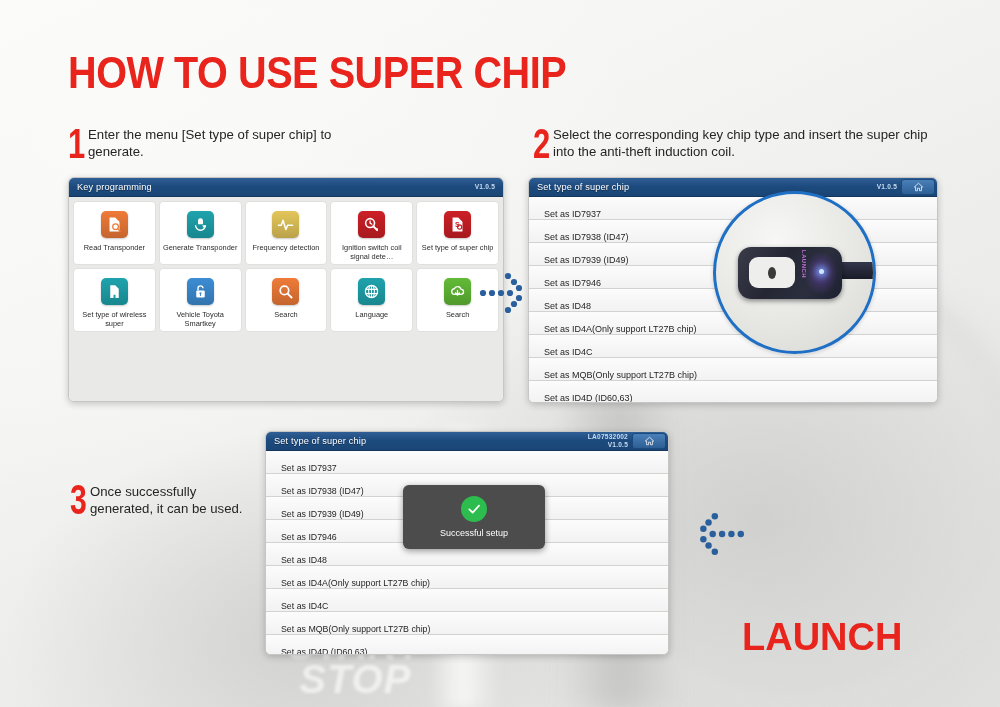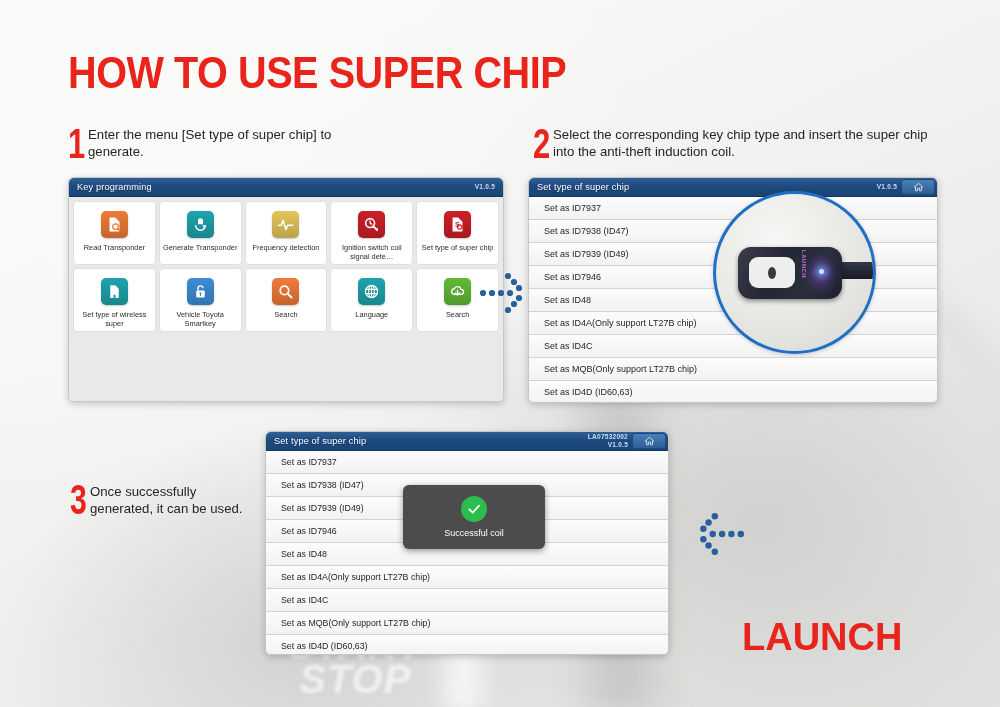--- a/index.html
+++ b/index.html
@@ -178,21 +178,21 @@
   }
 
   
   #tablet2 { left: 528px; top: 177px; width: 410px; height: 226px; }
   #tablet3 { left: 265px; top: 431px; width: 404px; height: 224px; }
 
   .list { background: #f6f6f6; }
   .list-row {
     height: 23px;
     display: flex;
-    align-items: center;
+    align-items: flex-end;
     padding-left: 15px;
     font-size: 9px;
     color: #1f1f1f;
     background: linear-gradient(180deg,#fcfcfc 0%,#f2f2f2 100%);
     border-bottom: 1px solid #d2d2d0;
   }
   #tablet3 .list-row { height: 23px; font-size: 8.8px; }
 
   
   #photo-inset {
@@ -533,21 +533,21 @@
         <span>Set as ID4D (ID60,63)</span>
       </div>
     </div>
 
   <div id="modal">
     <div id="modal-check">
       <svg viewBox="0 0 24 24" width="16" height="16">
         <path d="M5 12.5 L10 17.5 L19.5 7" fill="none" stroke="#ffffff" stroke-width="2.6" stroke-linecap="round" stroke-linejoin="round"></path>
       </svg>
     </div>
-    <div id="modal-text">Successful coil</div>
+    <div id="modal-text">Successful setup</div>
   </div>
 </div>
 
 <svg class="dot-arrow" id="arrow1" style="left:478px; top:268px;" width="50" height="50" viewBox="0 0 50 50">
   <g fill="#2a5f9e">
     <circle cx="5" cy="25" r="3.1"></circle>
       <circle cx="14" cy="25" r="3.1"></circle>
     <circle cx="23" cy="25" r="3.1"></circle>
       <circle cx="32" cy="25" r="3.1"></circle>
     <circle cx="30" cy="8" r="3.1"></circle>

